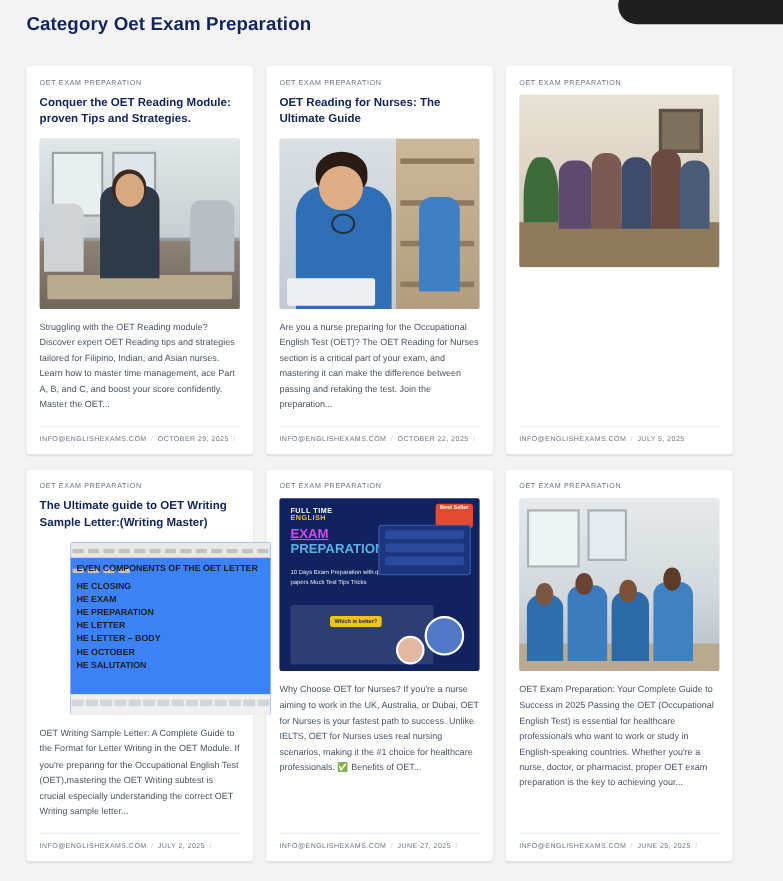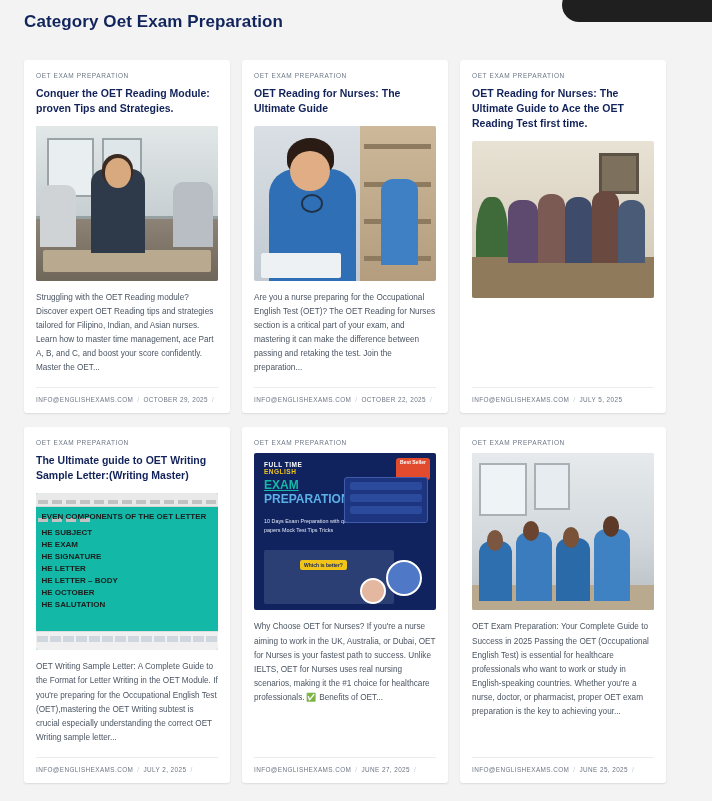--- a/index.html
+++ b/index.html
@@ -119,36 +119,36 @@
   .t2 .bgnurse { position:absolute; bottom:10%; right:10%; width:20%; height:56%; background:#3f7fc4; border-radius:12px 12px 0 0; }
 
   
   .t3 { background: linear-gradient(#e8e2d4, #cfc6b4); }
   .t3 .plant { position:absolute; left:2%; bottom:6%; width:18%; height:58%; background:#3f6b3a; border-radius:40% 40% 12% 12%; }
   .t3 .table { position:absolute; bottom:0; left:0; width:100%; height:26%; background:#8f7a5c; }
   .t3 .g { position:absolute; bottom:22%; border-radius:12px 12px 0 0; }
   .t3 .frame { position:absolute; top:8%; right:8%; width:22%; height:26%; background:#7d705c; border:3px solid #5c5145; }
 
   
-  .t4 { background:#14b8a6; }
+  .t4 { background:#3b82f6;margin-left:28px; }
   .t4 .toolbar { position:absolute; top:0; left:0; width:100%; height:9%; background:#e9e9e9; border-bottom:1px solid #d6d6d6; }
   .t4 .toolbar b { display:inline-block; margin:3px 2px; width:10px; height:4px; background:#c2c2c2; }
   .t4 .doc { position:absolute; top:12%; left:3%; width:94%; }
   .t4 .hdr { font-size:8px; font-weight:bold; color:#1d1d1d; margin-bottom:6px; }
   .t4 .ln { font-size:8px; font-weight:bold; color:#1d1d1d; line-height:1.5; }
   .t4 .footer { position:absolute; bottom:0; left:0; width:100%; height:12%; background:#f0f0f0; border-top:1px solid #ddd; }
   .t4 .footer i { display:inline-block; margin:4px 1px; width:11px; height:6px; background:#cfd6dd; }
 
   
   .t5 { background:#11235e; }
   .t5 .badge { position:absolute; top:5px; right:6px; width:34px; height:22px; background:#e24b2e; border-radius:3px; color:#fff; font-size:5px; text-align:center; line-height:1.7; font-weight:bold; }
   .t5 .ft { position:absolute; top:8px; left:10px; color:#ffffff; font-size:6.5px; font-weight:bold; letter-spacing:0.5px; }
   .t5 .ft span { color:#f0c419; display:block; }
   .t5 .exam { position:absolute; top:26px; left:10px; color:#fff; font-size:12px; font-weight:bold; line-height:1.15; }
-  .t5 .exam u { color:#14b8a6; }
+  .t5 .exam u { color:#d946ef; }
   .t5 .prep { color:#5bb0e8; }
   .t5 .sub { position:absolute; top:64px; left:10px; width:112px; color:#dfe7f5; font-size:5.4px; line-height:1.5; }
   .t5 .panel { position:absolute; top:24px; right:8px; width:84px; height:46px; background:#1d357e; border:1px solid #3f5bae; border-radius:3px; }
   .t5 .panel b { display:block; margin:4px 5px; height:8px; background:#2b4a9c; border-radius:2px; }
   .t5 .ph { position:absolute; bottom:6px; left:10px; width:130px; height:54px; background:#2b3f74; border-radius:2px; }
   .t5 .circ { position:absolute; bottom:14px; right:14px; width:36px; height:36px; border-radius:50%; background:#4f79c7; border:2px solid #fff; }
   .t5 .circ2 { position:absolute; bottom:6px; right:50px; width:26px; height:26px; border-radius:50%; background:#e3b7a0; border:2px solid #fff; }
   .t5 .whyb { position:absolute; bottom:40px; left:46px; background:#f0c419; color:#11235e; font-size:5px; font-weight:bold; padding:2px 4px; border-radius:2px; }
 
   
@@ -215,21 +215,20 @@
       <div class="meta">
         <span>INFO@ENGLISHEXAMS.COM</span>
         <span class="sep">/</span>
         <span>OCTOBER 22, 2025</span>
         <span class="sep">/</span>
       </div>
     </article>
 
     <article class="card">
       <div class="kicker">OET EXAM PREPARATION</div>
-      <div class="card-title">OET Reading for Nurses: The Ultimate Guide to Ace the OET Reading Test first time.</div>
       <div class="thumb t3 tall">
         <div class="plant"></div>
         <div class="frame"></div>
         <div class="table"></div>
         <div class="g" style="left:20%;width:16%;height:40%;background:#5d4a6e;"></div>
         <div class="g" style="left:36%;width:15%;height:44%;background:#7a5a52;"></div>
         <div class="g" style="left:51%;width:15%;height:42%;background:#3f4b6b;"></div>
         <div class="g" style="left:66%;width:15%;height:46%;background:#6a4a40;"></div>
         <div class="g" style="left:80%;width:15%;height:40%;background:#4a5b78;"></div>
       </div>
@@ -243,23 +242,23 @@
 
     <article class="card">
       <div class="kicker">OET EXAM PREPARATION</div>
       <div class="card-title">The Ultimate guide to OET Writing Sample Letter:(Writing Master)</div>
       <div class="thumb t4 tall">
         <div class="toolbar">
           <b></b><b></b><b></b><b></b><b></b><b></b><b></b><b></b><b></b><b></b><b></b><b></b><b></b><b></b><b></b><b></b><b></b>
         </div>
         <div class="doc">
           <div class="hdr">EVEN COMPONENTS OF THE OET LETTER</div>
-          <div class="ln">HE SUBJECT</div>
+          <div class="ln">HE CLOSING</div>
           <div class="ln">HE EXAM</div>
-          <div class="ln">HE SIGNATURE</div>
+          <div class="ln">HE PREPARATION</div>
           <div class="ln">HE LETTER</div>
           <div class="ln">HE LETTER – BODY</div>
           <div class="ln">HE OCTOBER</div>
           <div class="ln">HE SALUTATION</div>
         </div>
         <div class="footer">
           <i></i><i></i><i></i><i></i><i></i><i></i><i></i><i></i><i></i><i></i><i></i><i></i><i></i><i></i>
         </div>
       </div>
       <div class="excerpt">OET Writing Sample Letter: A Complete Guide to the Format for Letter Writing in the OET Module. If you're preparing for the Occupational English Test (OET),mastering the OET Writing subtest is crucial especially understanding the correct OET Writing sample letter...</div>

